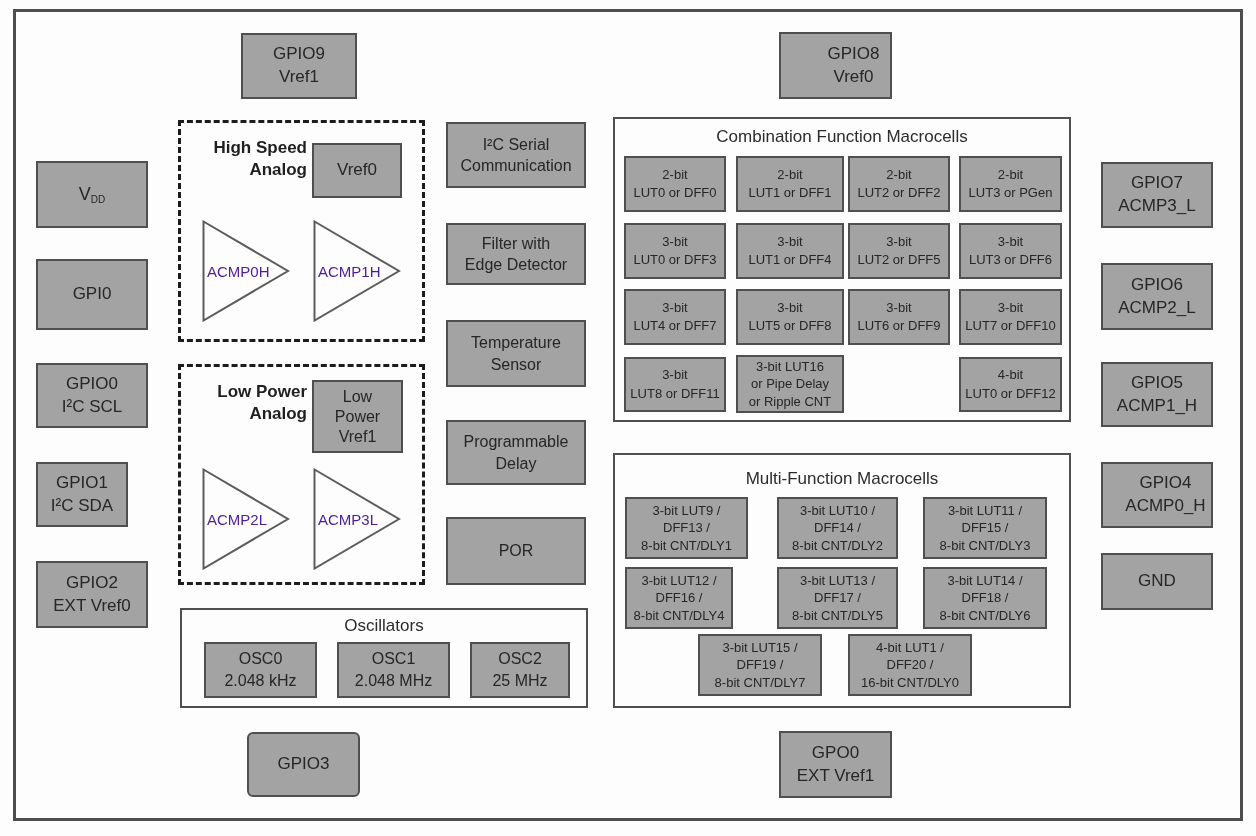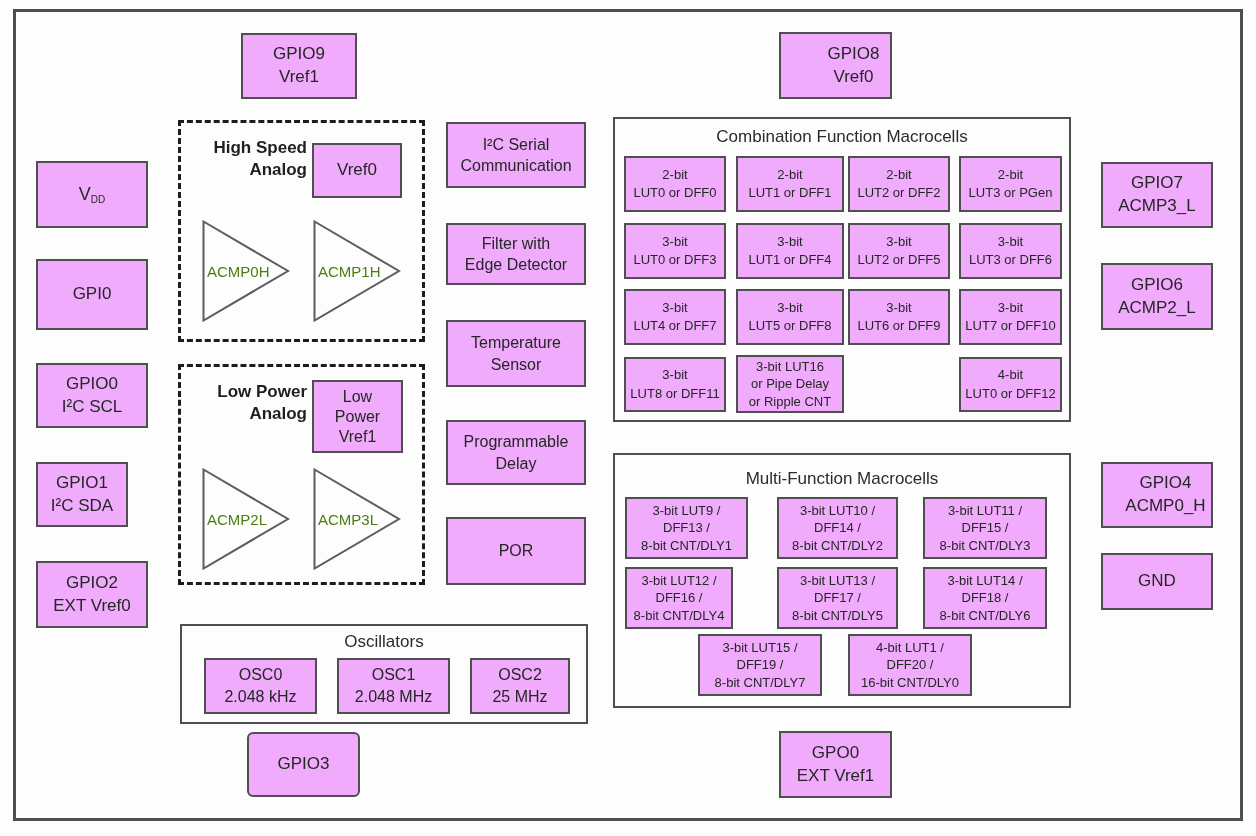--- a/index.html
+++ b/index.html
@@ -7,21 +7,21 @@
     position:relative;width:1256px;height:836px;
     background:#fdfdfd;overflow:hidden;
     font-family:"Liberation Sans","DejaVu Sans",sans-serif;
     color:#262626;
   }
   .chip-border{
     position:absolute;left:13px;top:9px;width:1224px;height:806px;
     border:3px solid #4e4e4e;background:transparent;
   }
   .box{
-    position:absolute;border:2px solid #4f4f4f;background:#f0abfc;
+    position:absolute;border:2px solid #4f4f4f;background:#a3a3a3;
     display:flex;align-items:center;justify-content:center;text-align:center;
     box-sizing:border-box;
   }
   .box > span{white-space:pre-line;display:block;}
   .pin{font-size:17px;line-height:1.35;}
   .fblock{font-size:16px;line-height:1.32;}
   .cell{font-size:13px;line-height:1.4;}
   .cell3{font-size:13px;line-height:1.35;}
   .dashed{
     position:absolute;border:3px dashed #1c1c1c;background:transparent;
@@ -36,21 +36,21 @@
     font-size:17px;color:#2b2b2b;white-space:pre-line;
   }
   .analog-label{
     position:absolute;font-weight:bold;font-size:17px;line-height:1.3;
     text-align:right;white-space:pre-line;color:#1f1f1f;
   }
   .tri{position:absolute;width:88px;height:102px;}
   .tri svg{position:absolute;left:0;top:0;}
   .tri .tri-label{
     position:absolute;left:5px;top:50%;transform:translateY(-50%);
-    font-size:15px;color:#4d7c0f;
+    font-size:15px;color:#4c1d95;
   }
   .vdd-sub{font-size:10px;vertical-align:-3px;letter-spacing:0;}
   .vdd-main{font-size:18px;}
 </style>
 </head>
 <body>
 
 <div class="canvas">
   <div class="chip-border"></div>
 
@@ -82,20 +82,24 @@
 EXT Vref0</span>
     </div>
 
   <div class="box pin" style="left:1101px;top:162px;width:112px;height:66px;">
       <span>GPIO7
 ACMP3_L</span>
     </div>
   <div class="box pin" style="left:1101px;top:263px;width:112px;height:67px;">
       <span>GPIO6
 ACMP2_L</span>
+    </div>
+  <div class="box pin" style="left:1101px;top:362px;width:112px;height:65px;">
+      <span>GPIO5
+ACMP1_H</span>
     </div>
   <div class="box pin" style="left:1101px;top:462px;width:112px;height:66px;padding-left:17px;">
       <span>GPIO4
 ACMP0_H</span>
     </div>
   <div class="box pin" style="left:1101px;top:553px;width:112px;height:57px;">
       <span>GND</span>
     </div>
 
   <div class="box pin" style="left:247px;top:732px;width:113px;height:65px;border-radius:6px;">
@@ -161,21 +165,21 @@
 Delay</span>
     </div>
   <div class="box fblock" style="left:446px;top:320px;width:140px;height:67px;">
       <span>Temperature
 Sensor</span>
     </div>
   <div class="box fblock" style="left:446px;top:517px;width:140px;height:68px;">
       <span>POR</span>
     </div>
 
-  <div class="group" style="left:180px;top:608px;width:408px;height:100px;margin-top:16px;">
+  <div class="group" style="left:180px;top:608px;width:408px;height:100px;">
     <div class="group-title" style="top:6px;">Oscillators</div>
     <div class="box pin" style="left:22px;top:32px;width:113px;height:56px;font-size:16px;">
         <span>OSC0
 2.048 kHz</span>
       </div>
     <div class="box pin" style="left:155px;top:32px;width:113px;height:56px;font-size:16px;">
         <span>OSC1
 2.048 MHz</span>
       </div>
     <div class="box pin" style="left:288px;top:32px;width:100px;height:56px;font-size:16px;">

